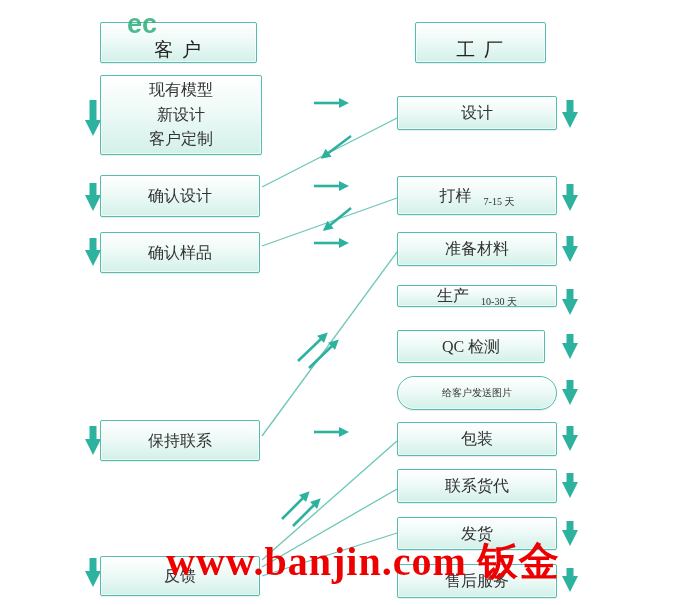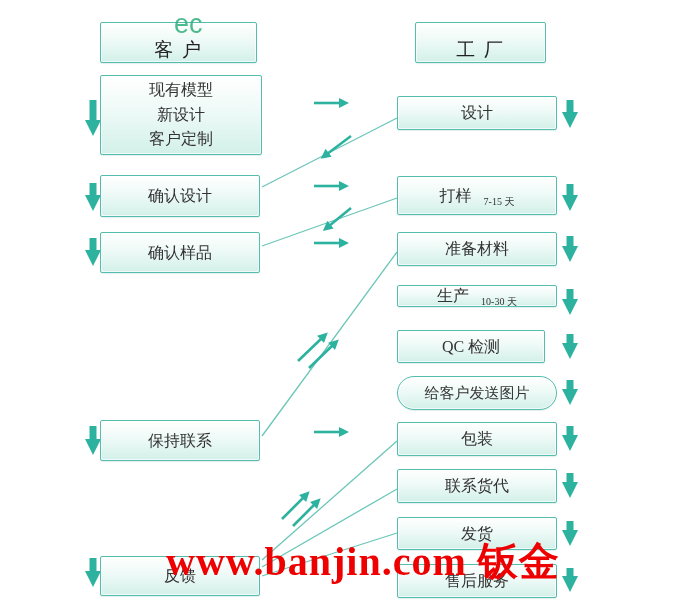--- a/index.html
+++ b/index.html
@@ -32,31 +32,30 @@
   .b-keep-contact  { left:100px; top:420px; width:160px; height:41px; }
   .b-feedback      { left:100px; top:556px; width:160px; height:40px; }
 
   
   .b-fact-header { left:415px; top:22px;  width:131px; height:41px; }
   .b-design      { left:397px; top:96px;  width:160px; height:34px; }
   .b-sampling    { left:397px; top:176px; width:160px; height:39px;text-align:right; }
   .b-prepare     { left:397px; top:232px; width:160px; height:34px; }
   .b-production  { left:397px; top:285px; width:160px; height:22px; }
   .b-qc          { left:397px; top:330px; width:148px; height:33px; }
-  .b-photos      { left:397px; top:376px; width:160px; height:34px; font-size:15px;border-radius:17px; }
+  .b-photos      { left:397px; top:376px; width:160px; height:34px; font-size:10px;border-radius:17px; }
   .b-packing     { left:397px; top:422px; width:160px; height:34px; }
   .b-forwarder   { left:397px; top:469px; width:160px; height:34px; }
   .b-shipping    { left:397px; top:517px; width:160px; height:33px; }
   .b-aftersales  { left:397px; top:564px; width:160px; height:34px; }
 
   .watermark-top {
     position:absolute; left:127px; top:9px; z-index:3;
-    font-size:27px; font-weight:normal; color:#2eaf7d; opacity:.85;
+    font-size:27px; font-weight:bold; color:#2eaf7d; opacity:.85;
     font-family:"Liberation Sans","DejaVu Sans",sans-serif;
-    margin-left:47px;
   }
   .watermark-bottom {
     position:absolute; left:166px; top:534px; z-index:10;
     font-size:40px; font-weight:bold; color:#ee0000; white-space:nowrap;
     font-family:"Liberation Serif","DejaVu Serif",serif; letter-spacing:1px;
   }
 </style>
 </head>
 <body>
 

